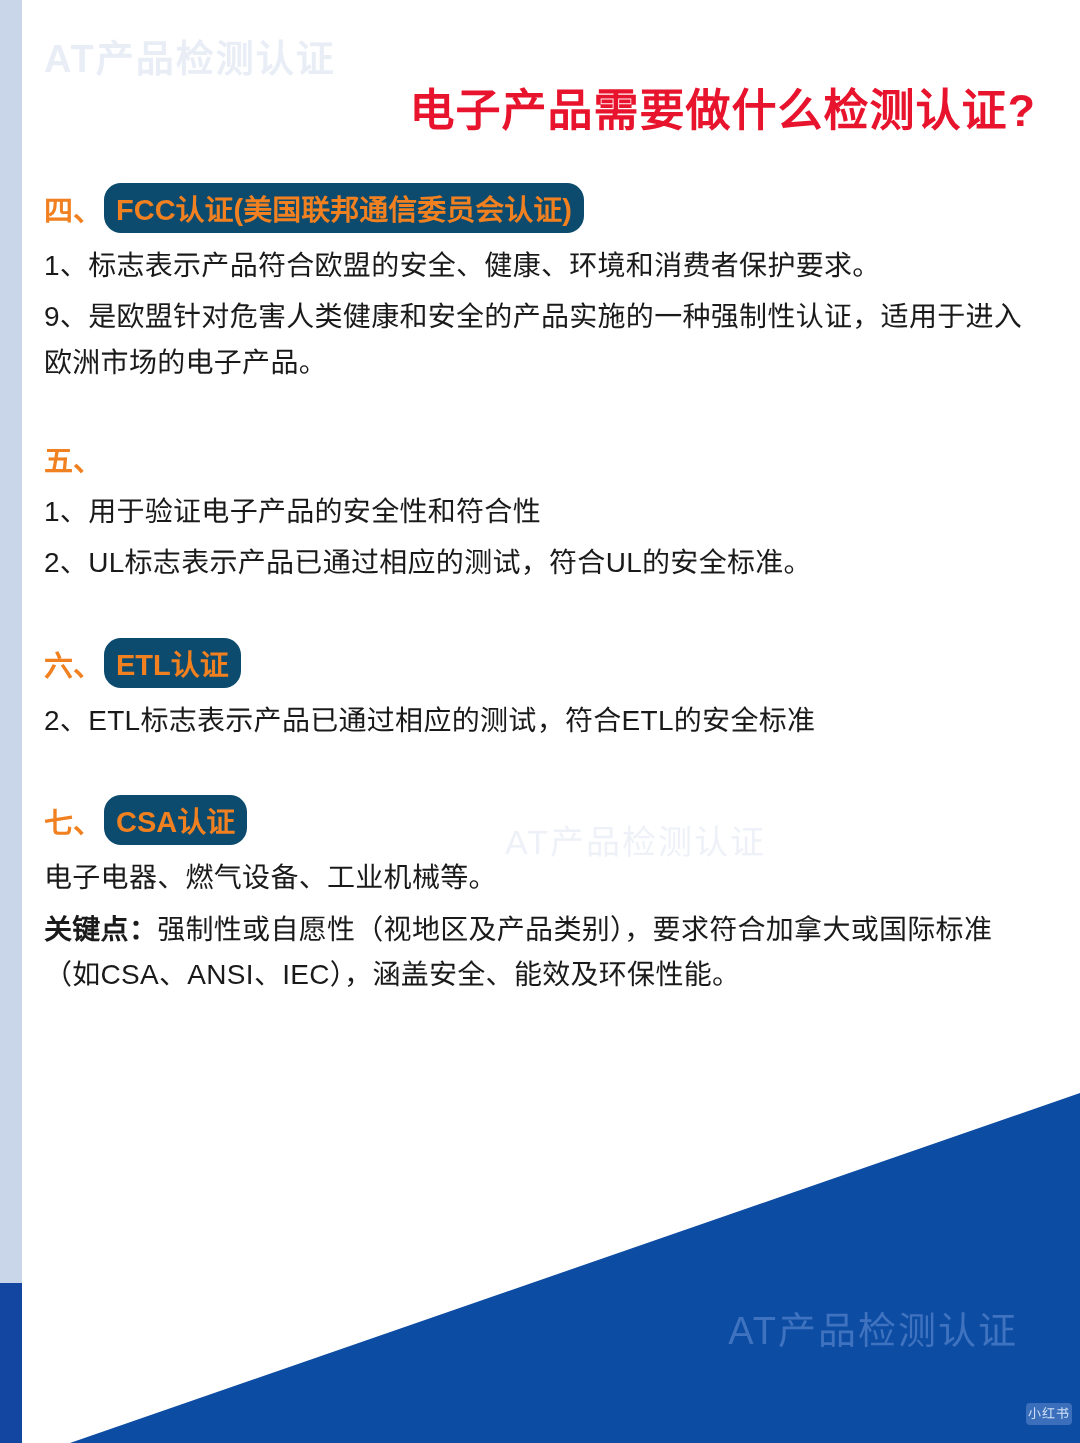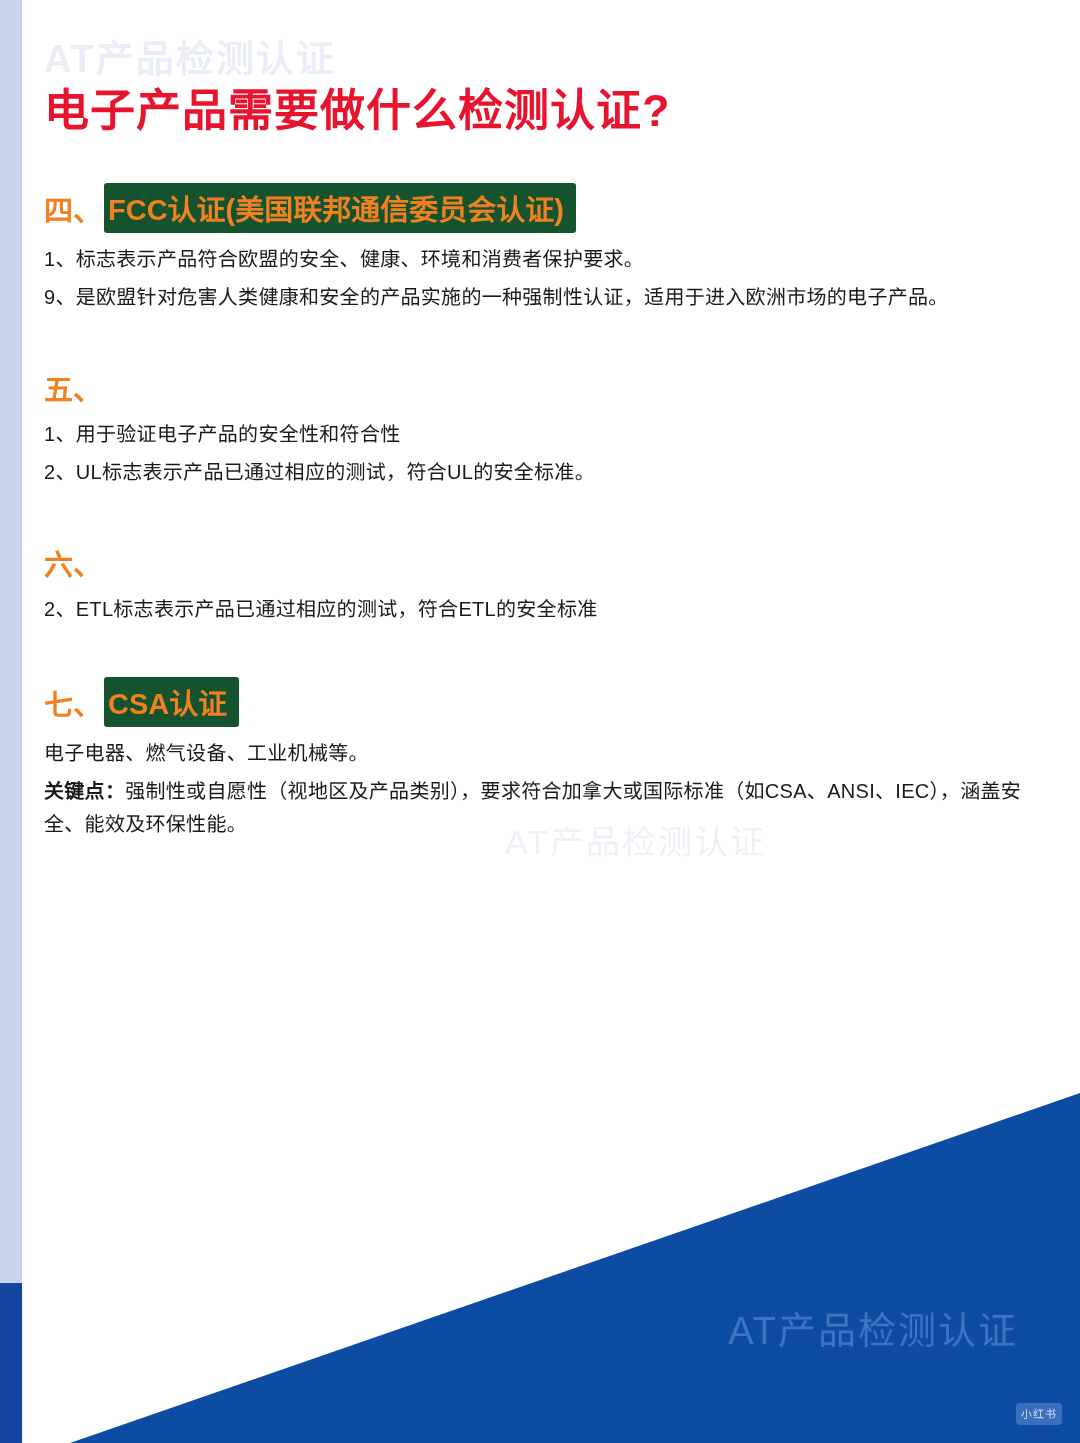--- a/index.html
+++ b/index.html
@@ -68,41 +68,41 @@
   }
   .wm-bottom {
     right: 62px;
     bottom: 88px;
     color: #3f73bf;
     font-size: 38px;
     font-weight: 500;
   }
   .corner-badge {
     position: absolute;
-    right: 18px;
+    right: 8px;
     bottom: 18px;
     width: 46px;
     height: 22px;
     border-radius: 4px;
     background: #3c6fbb;
     color: #cfe0f7;
-    font-size: 11px;
+    font-size: 13px;
     line-height: 22px;
     text-align: center;
     letter-spacing: 1px;
   }
   .content {
     position: relative;
     z-index: 3;
     padding: 0 44px 0 44px;
   }
   .title {
     margin: 0;
     padding-top: 74px;
-    text-align: left;
+    text-align: right;
     color: #e8142d;
     font-size: 45px;
     font-weight: 700;
     letter-spacing: 1px;
   }
   .section {
     margin-top: 36px;
   }
   .section-head {
     display: flex;
@@ -111,28 +111,28 @@
     color: #f08020;
     font-weight: 600;
     margin-bottom: 10px;
   }
   .section-num {
     color: #f08020;
     margin-right: 2px;
     white-space: nowrap;
   }
   .section-label {
-    background: #14532d;
-    border-radius: 3px;
-    padding: 3px 12px 5px 4px;
+    background: #0c4a6e;
+    border-radius: 17px;
+    padding: 3px 12px 5px 12px;
     color: #f08020;
     white-space: nowrap;
   }
   .line {
-    font-size: 20px;
+    font-size: 28px;
     color: #1a1a1a;
     line-height: 1.62;
     margin: 6px 0;
     letter-spacing: 0.3px;
   }
   .line b {
     font-weight: 700;
     margin-top: 28px;
   }
   .sec-first { margin-top: 44px; }
@@ -169,20 +169,21 @@
       <div class="section-head">
         <span class="section-num">五、</span>
       </div>
       <p class="line">1、用于验证电子产品的安全性和符合性</p>
       <p class="line">2、UL标志表示产品已通过相应的测试，符合UL的安全标准。</p>
     </div>
 
     <div class="section sec-gap-lg">
       <div class="section-head">
         <span class="section-num">六、</span>
+        <span class="section-label">ETL认证</span>
       </div>
       <p class="line">2、ETL标志表示产品已通过相应的测试，符合ETL的安全标准</p>
     </div>
 
     <div class="section sec-gap-lg">
       <div class="section-head">
         <span class="section-num">七、</span>
         <span class="section-label">CSA认证</span>
       </div>
       <p class="line">电子电器、燃气设备、工业机械等。</p>

